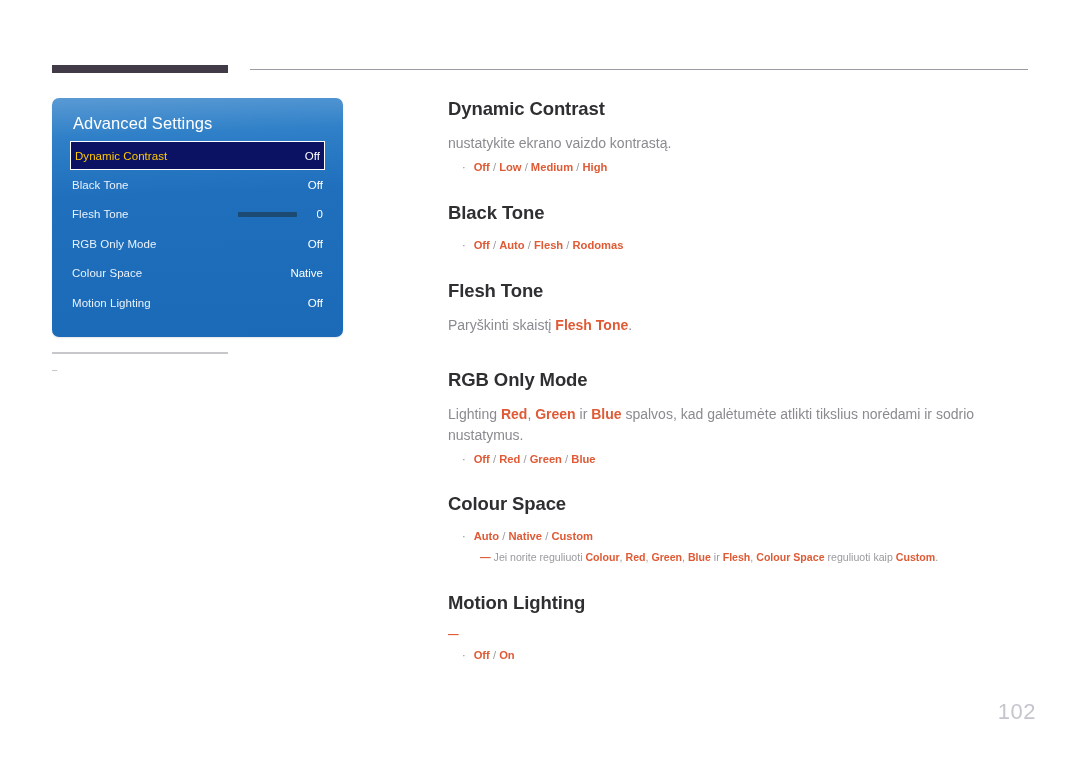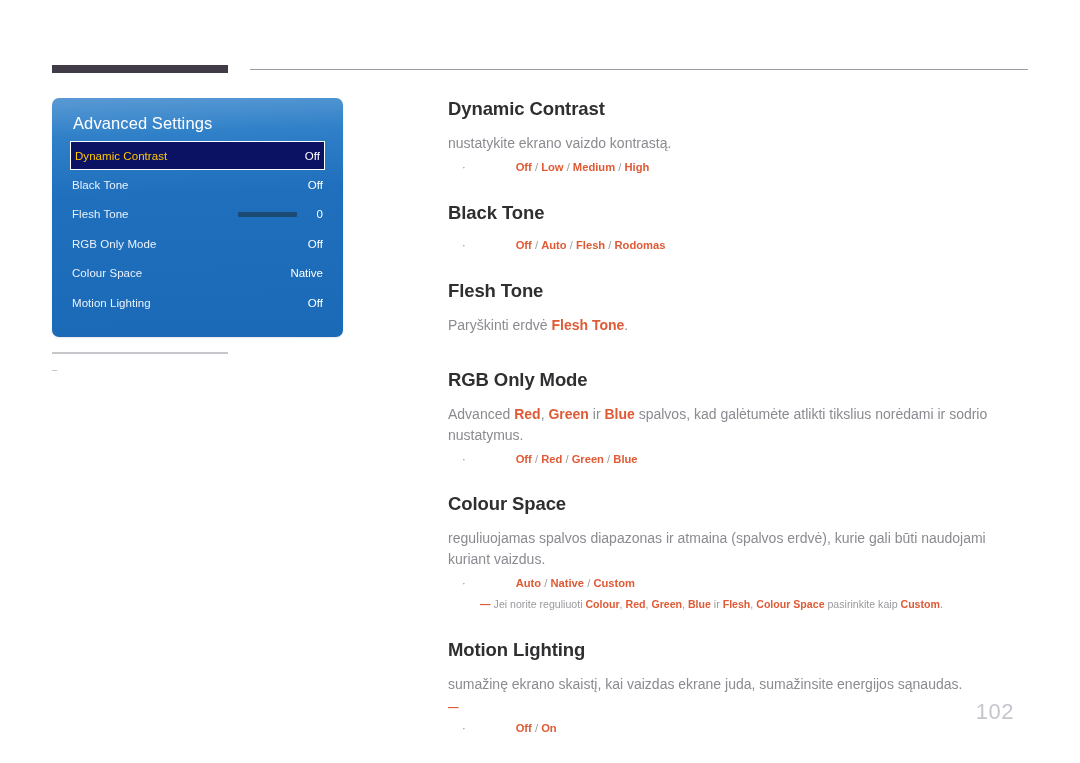--- a/index.html
+++ b/index.html
@@ -177,21 +177,21 @@
     margin: 4px 0 0 14px;
     font-size: 11.2px;
     line-height: 1.5;
   }
   .bullet .dot {
     color: #8b8a90;
     font-size: 11px;
     line-height: 1.5;
     flex: 0 0 auto;
   }
-  .opts { color: #df5a35; font-weight: bold; margin-left: 42px; }
+  .opts { color: #df5a35; font-weight: bold; }
   .opts .sep { color: #9a9a9e; font-weight: normal; }
   .em { color: #df5a35; font-weight: bold; }
   .note {
     display: flex;
     align-items: flex-start;
     gap: 4px;
     font-size: 10.6px;
     color: #9a9a9e;
     line-height: 1.5;
     margin-top: 5px;
@@ -203,21 +203,21 @@
     letter-spacing: -1px;
   }
   .note-indented { margin-left: 32px; }
 
   .gap-a { height: 26px; }
   .gap-b { height: 28px; }
 
   
   .page-num {
     position: absolute;
-    right: 66px;
+    right: 44px;
     bottom: 38px;
     font-size: 22px;
     color: #c6c5ce;
     letter-spacing: 0.5px;
   }
 </style>
 </head>
 <body>
 
 <div class="top-rule-wrap">
@@ -295,61 +295,59 @@
         <span>Off</span><span class="sep"> / </span><span>Auto</span><span class="sep"> / </span><span>Flesh</span><span class="sep"> / </span><span>Rodomas</span>
       </span>
     </div>
   </div>
 
   <div class="gap-a"></div>
 
   <div class="sec">
     <h2 class="sec-h">Flesh Tone</h2>
     <p class="sec-p">
-      <span>Paryškinti erdvė </span><span class="em">Flesh Tone</span><span>.</span>
+      <span>Paryškinti skaistį </span><span class="em">Flesh Tone</span><span>.</span>
     </p>
   </div>
 
   <div class="gap-b"></div>
 
   <div class="sec">
     <h2 class="sec-h">RGB Only Mode</h2>
     <p class="sec-p">
-      <span>Advanced </span><span class="em">Red</span><span>, </span><span class="em">Green</span><span> ir </span><span class="em">Blue</span><span> spalvos, kad galėtumėte atlikti tikslius norėdami ir sodrio nustatymus.</span>
+      <span>Lighting </span><span class="em">Red</span><span>, </span><span class="em">Green</span><span> ir </span><span class="em">Blue</span><span> spalvos, kad galėtumėte atlikti tikslius norėdami ir sodrio nustatymus.</span>
     </p>
     <div class="bullet">
       <span class="dot">·</span>
       <span class="opts">
         <span>Off</span><span class="sep"> / </span><span>Red</span><span class="sep"> / </span><span>Green</span><span class="sep"> / </span><span>Blue</span>
       </span>
     </div>
   </div>
 
   <div class="gap-a"></div>
 
   <div class="sec">
     <h2 class="sec-h">Colour Space</h2>
-    <p class="sec-p">reguliuojamas spalvos diapazonas ir atmaina (spalvos erdvė), kurie gali būti naudojami kuriant vaizdus.</p>
     <div class="bullet">
       <span class="dot">·</span>
       <span class="opts">
         <span>Auto</span><span class="sep"> / </span><span>Native</span><span class="sep"> / </span><span>Custom</span>
       </span>
     </div>
     <div class="note note-indented">
       <span class="ndash">—</span>
-      <span><span>Jei norite reguliuoti </span><span class="em">Colour</span><span>, </span><span class="em">Red</span><span>, </span><span class="em">Green</span><span>, </span><span class="em">Blue</span><span> ir </span><span class="em">Flesh</span><span>, </span><span class="em">Colour Space</span><span> pasirinkite kaip </span><span class="em">Custom</span><span>.</span></span>
+      <span><span>Jei norite reguliuoti </span><span class="em">Colour</span><span>, </span><span class="em">Red</span><span>, </span><span class="em">Green</span><span>, </span><span class="em">Blue</span><span> ir </span><span class="em">Flesh</span><span>, </span><span class="em">Colour Space</span><span> reguliuoti kaip </span><span class="em">Custom</span><span>.</span></span>
     </div>
   </div>
 
   <div class="gap-a"></div>
 
   <div class="sec">
     <h2 class="sec-h">Motion Lighting</h2>
-    <p class="sec-p">sumažinę ekrano skaistį, kai vaizdas ekrane juda, sumažinsite energijos sąnaudas.</p>
     <div class="note">
       <span class="ndash">—</span>
     </div>
     <div class="bullet">
       <span class="dot">·</span>
       <span class="opts">
         <span>Off</span><span class="sep"> / </span><span>On</span>
       </span>
     </div>
   </div>

